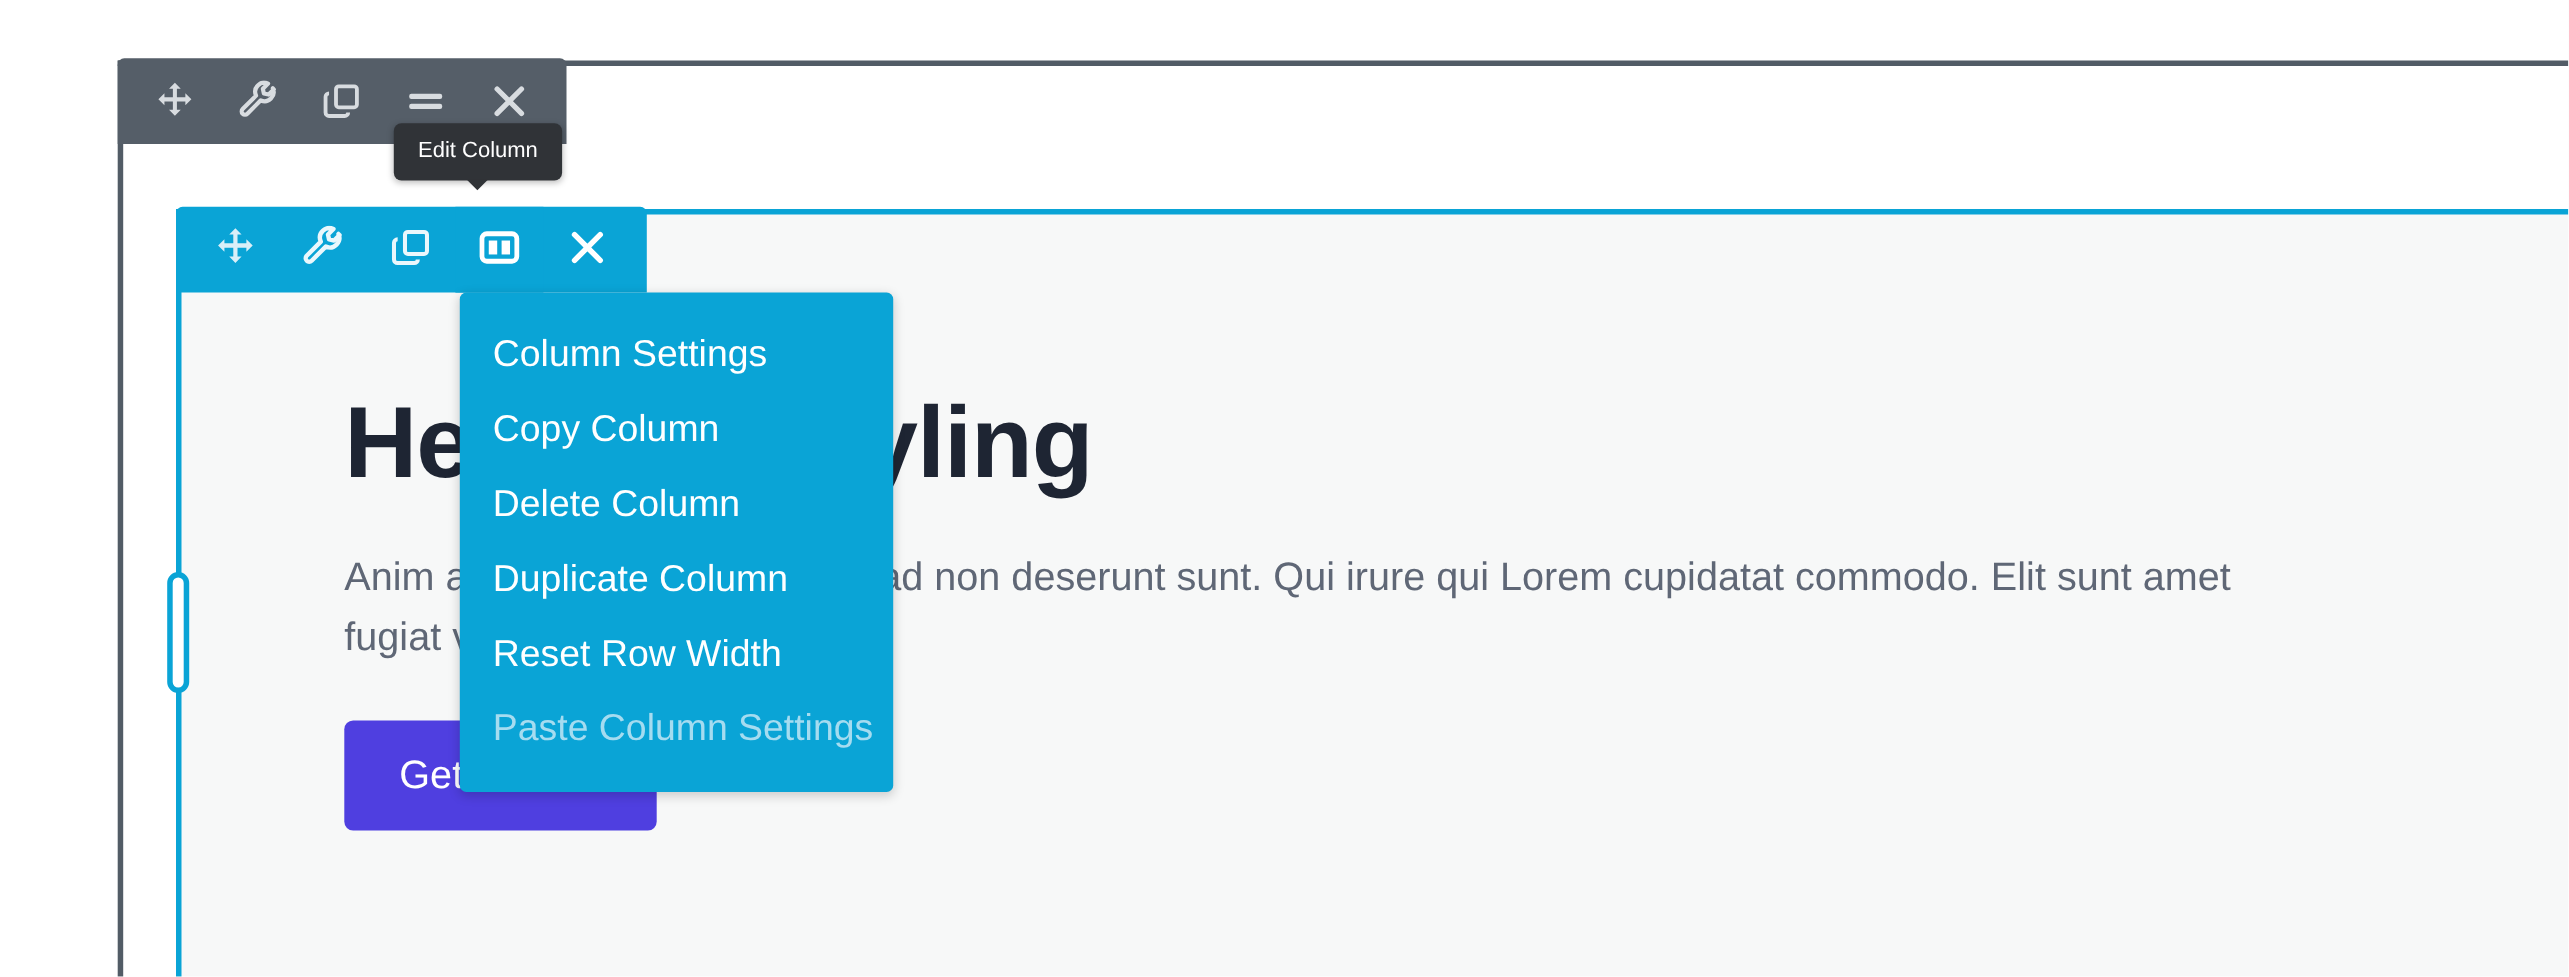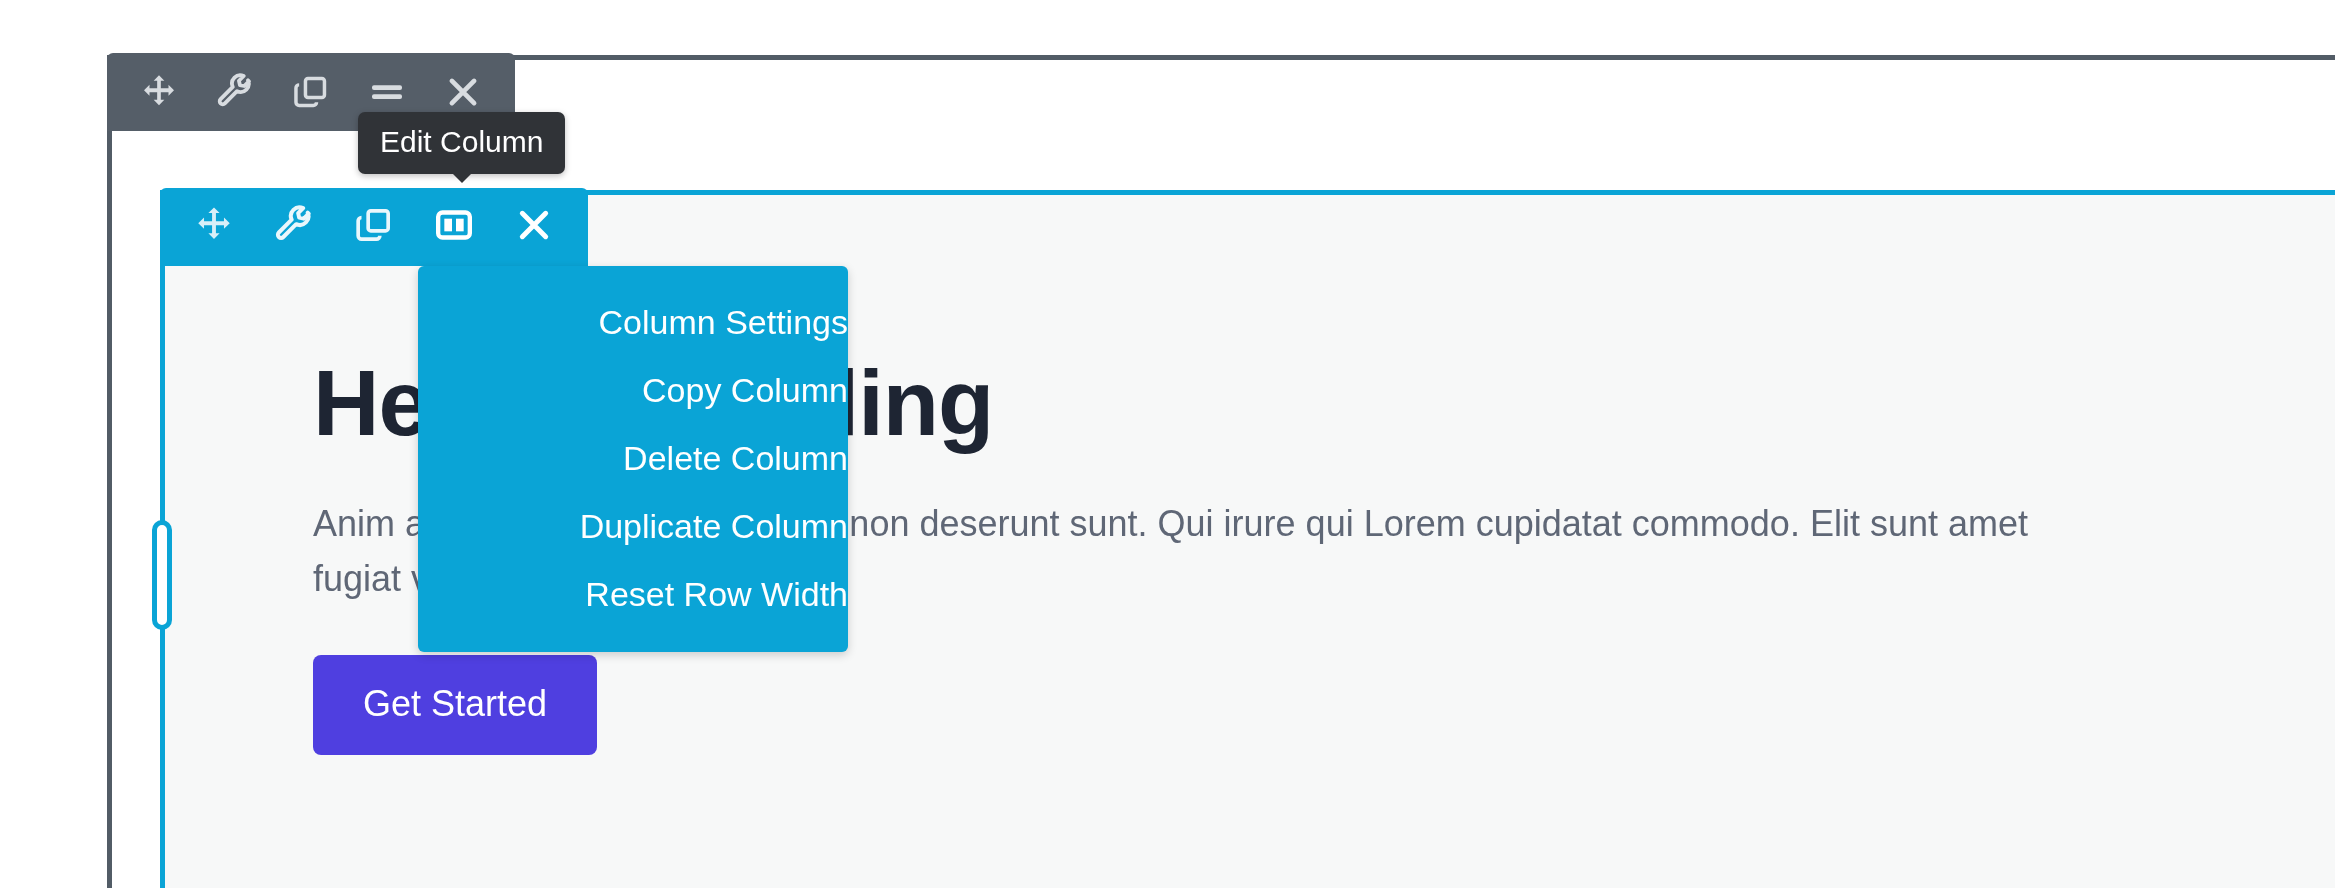--- a/index.html
+++ b/index.html
@@ -56,21 +56,21 @@
   }
   .row-toolbar .tbtn svg { display:block; }
 
   
   .tooltip {
     position: absolute;
     left: 358px;
     top: 112px;
     background: #303337;
     color: #ffffff;
-    font-size: 30px;
+    font-size: 20px;
     line-height: 1;
     padding: 15px 22px 17px 22px;
     border-radius: 7px;
     white-space: nowrap;
     z-index: 60;
     box-shadow: 0 2px 6px rgba(0,0,0,.25);
   }
   .tooltip::after {
     content: "";
     position: absolute;
@@ -170,27 +170,26 @@
     border-radius: 8px;
     cursor: pointer;
     font-family: "Liberation Sans", sans-serif;
   }
 
   
   .dropdown {
     position: absolute;
     left: 418px;
     top: 266px;
-    width: 430px;
+    width: 394px;
     background: #0aa4d6;
     border-radius: 6px;
     padding: 22px 0 24px 0;
     z-index: 50;
     box-shadow: 0 3px 10px rgba(0,0,0,.18);
-    text-align: right;
   }
   .dropdown .item {
     display: block;
     font-size: 34px;
     line-height: 1;
     color: #ffffff;
     padding: 17px 0 17px 30px;
     white-space: nowrap;
     cursor: pointer;
   }
@@ -298,15 +297,16 @@
       </span>
     </div>
   </div>
 
   <div class="dropdown">
     <span class="item">Column Settings</span>
     <span class="item">Copy Column</span>
     <span class="item">Delete Column</span>
     <span class="item">Duplicate Column</span>
     <span class="item">Reset Row Width</span>
+    <span class="item disabled">Paste Column Settings</span>
   </div>
 
 </div>
 
 </body></html>

